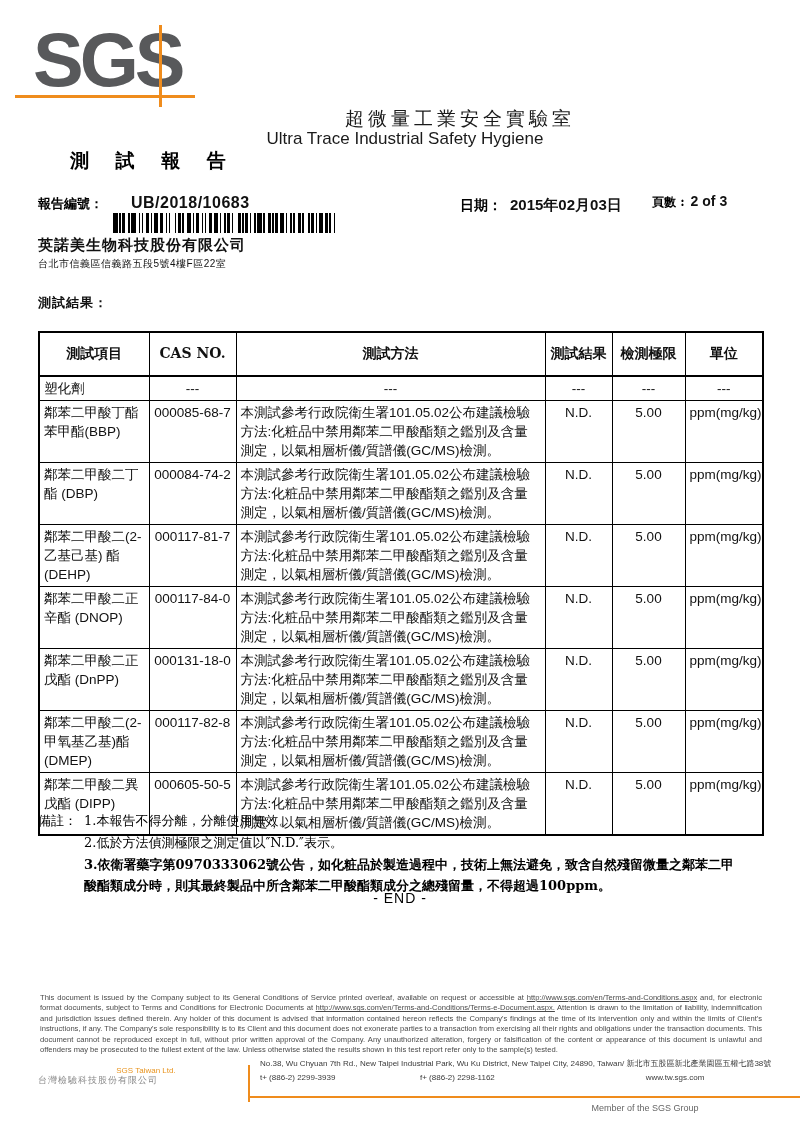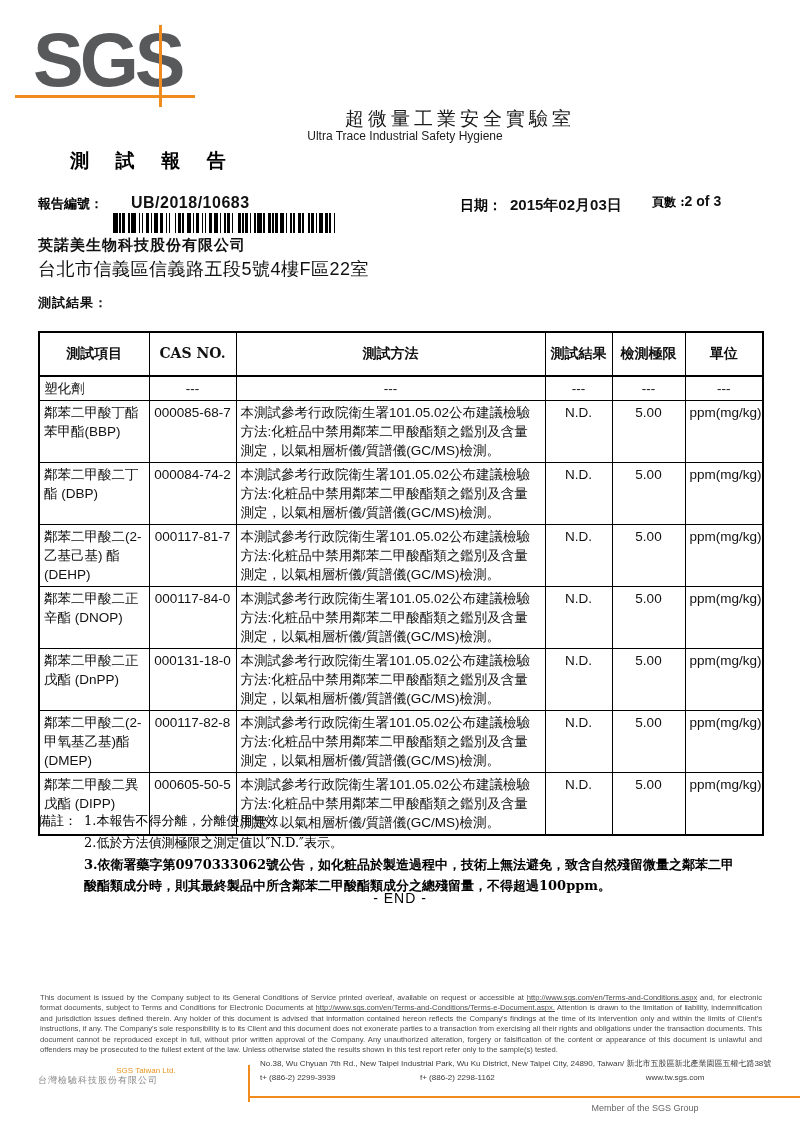--- a/index.html
+++ b/index.html
@@ -7,39 +7,39 @@
   .page { position:relative; width:800px; height:1132px; margin:0 auto; background:#ffffff; overflow:hidden; color:#111; }
 
   
   .logo-block { position:absolute; left:0; top:0; width:230px; height:130px; }
   .logo-text { position:absolute; left:33px; top:24px; font-family:"Liberation Sans", sans-serif; font-weight:900; font-size:76px; line-height:72px; letter-spacing:-4px; color:#58595b; }
   .cross-v { position:absolute; left:159px; top:25px; width:3px; height:82px; }
   .cross-h { position:absolute; left:15px; top:95px; width:180px; height:3px; }
 
   
   .lab-title-zh { position:absolute; left:310px; top:106px; width:300px; text-align:center; font-family:"DejaVu Serif", serif; font-size:19px; letter-spacing:4px; color:#1a1a1a; }
-  .lab-title-en { position:absolute; left:245px; top:129px; width:320px; text-align:center; font-size:12px; color:#1a1a1a; }
+  .lab-title-en { position:absolute; left:245px; top:129px; width:320px; text-align:center; font-size:17px; color:#1a1a1a; }
   .report-title { position:absolute; left:70px; top:148px; font-family:"DejaVu Serif", serif; font-weight:bold; font-size:19px; letter-spacing:10px; color:#000; }
 
   
   .meta-label { font-family:"DejaVu Serif", serif; font-weight:bold; font-size:13px; color:#000; }
   .report-no-row { position:absolute; left:38px; top:194px; display:flex; align-items:baseline; }
   .report-no-value { font-weight:bold; font-size:16px; margin-left:28px; letter-spacing:0.5px; }
   .date-row { position:absolute; left:460px; top:196px; display:flex; align-items:baseline; }
   .date-value { font-weight:bold; font-size:15px; margin-left:8px; }
   .page-row { position:absolute; left:652px; top:193px; display:flex; align-items:baseline; }
   .page-row .meta-label { font-size:12px; }
-  .page-value { font-weight:bold; font-size:14px; }
+  .page-value { font-weight:bold; font-size:14px; margin-left:6px; }
 
   .barcode { position:absolute; left:113px; top:213px; width:294px; height:20px; display:flex; align-items:stretch; }
   .barcode .bar { background:#000; }
   .barcode .gap { background:#fff; }
 
   .client-name { position:absolute; left:38px; top:236px; font-weight:bold; font-size:15px; letter-spacing:1px; }
-  .client-address { position:absolute; left:38px; top:257px; font-size:18px; letter-spacing:0.5px; }
+  .client-address { position:absolute; left:38px; top:257px; font-size:10px; letter-spacing:0.5px; }
 
   .results-label { position:absolute; left:38px; top:294px; font-family:"DejaVu Serif", serif; font-weight:bold; font-size:13px; letter-spacing:1px; }
 
   
   .results-table { position:absolute; left:38px; top:331px; width:724px; border-collapse:collapse; table-layout:fixed; }
   .results-table th, .results-table td { border:1px solid #000; vertical-align:top; }
   .results-table { border:2px solid #000; }
   .results-table thead th { font-family:"DejaVu Serif", serif; font-weight:bold; font-size:14px; text-align:center; padding:12px 2px; border-bottom:2px solid #000; }
   .results-table td { font-size:13.5px; line-height:19px; padding:2px 4px; }
   .col-item  { width:110px; }

